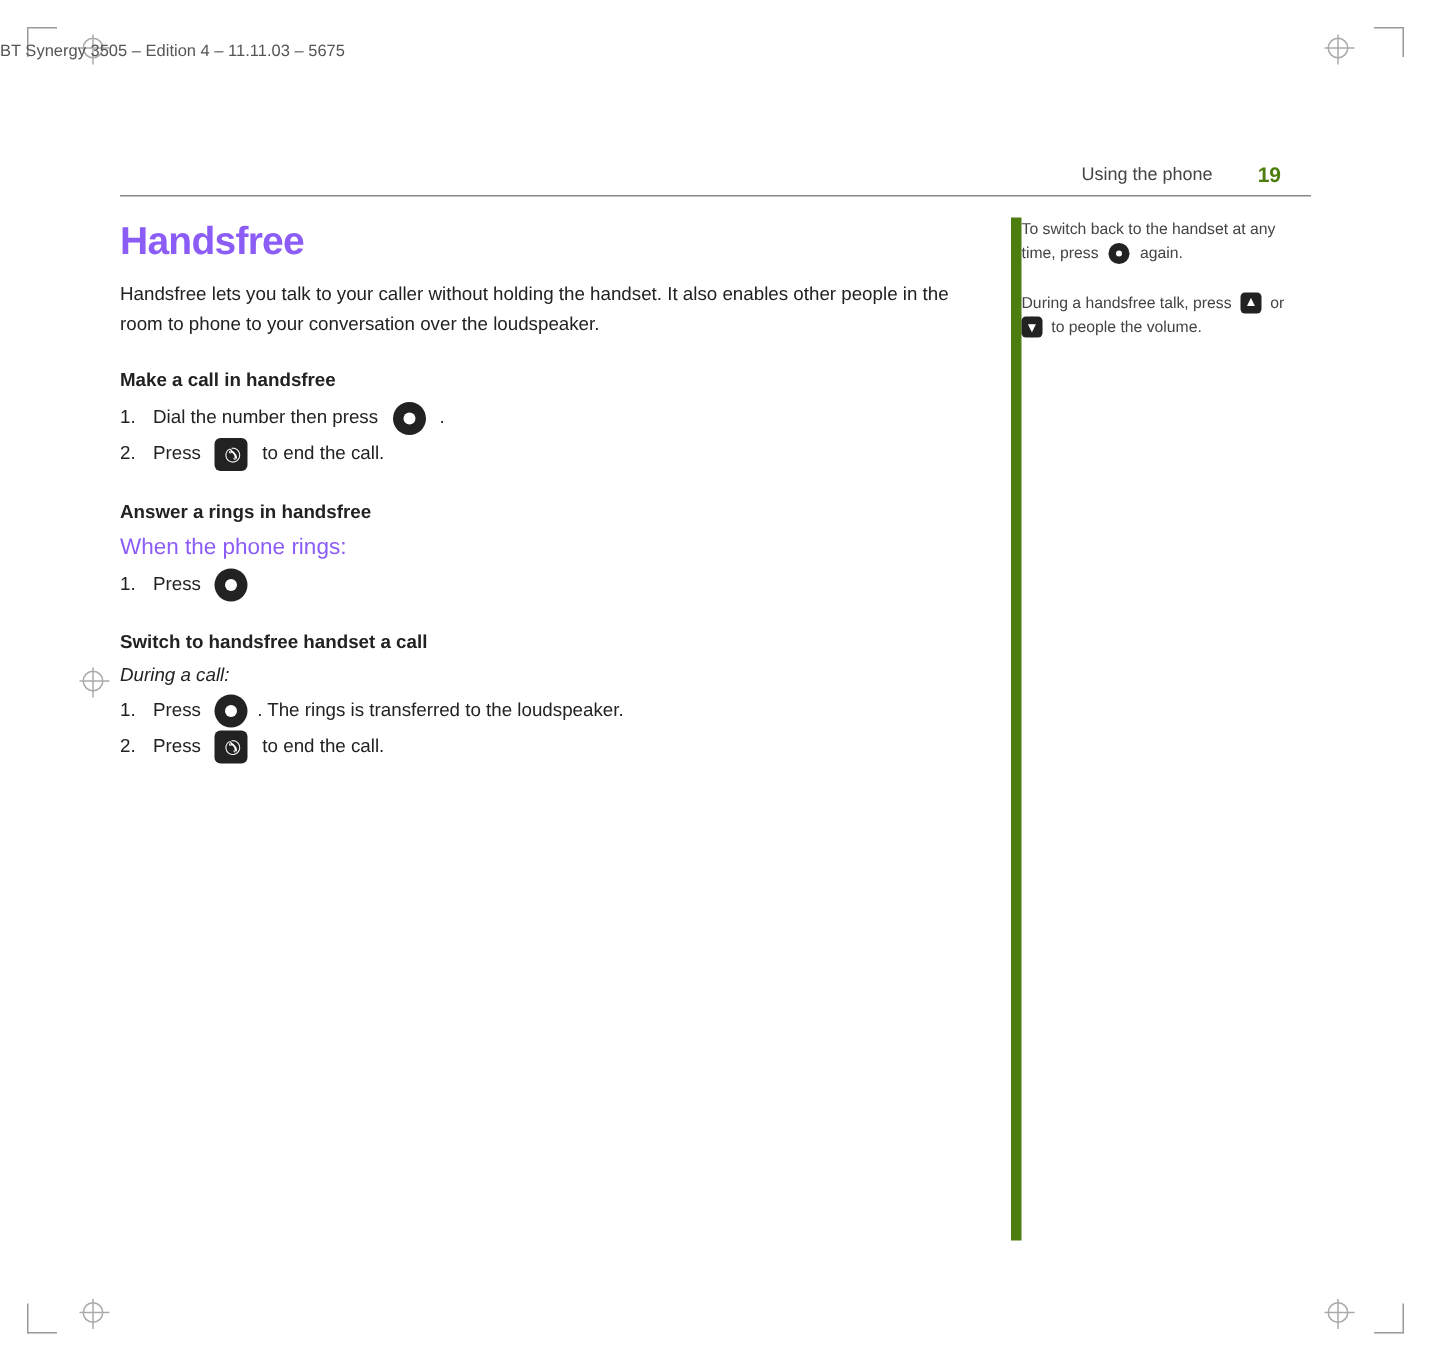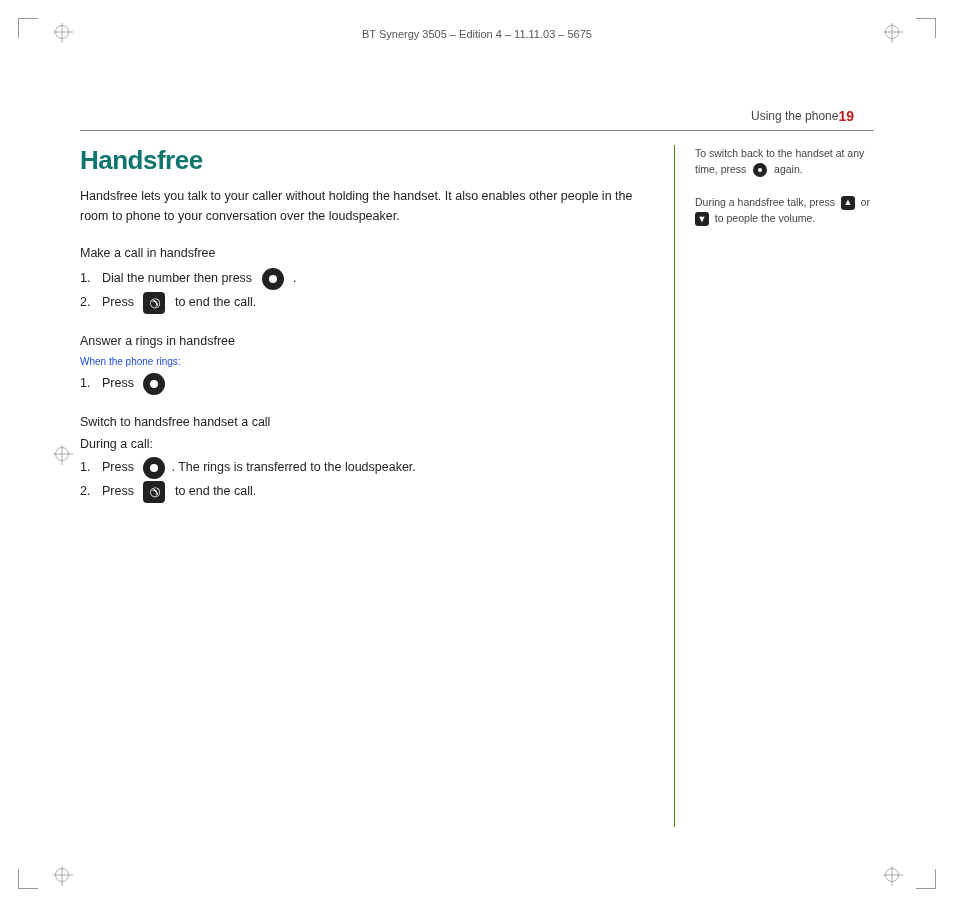--- a/index.html
+++ b/index.html
@@ -70,45 +70,46 @@
     .circle-bl { bottom: 25px; left: 55px; }
     .circle-br { bottom: 25px; right: 55px; }
     .circle-ml { top: 50%; left: 55px; transform: translateY(-50%); }
 
     
     .header {
       position: absolute;
       top: 28px;
       left: 0;
       right: 0;
-      text-align: center;
+      text-align: left;
       font-size: 11px;
       color: #555;
     }
 
     
     .page-header-right {
       position: absolute;
       top: 108px;
       left: 0;
       right: 80px;
       display: flex;
       justify-content: flex-end;
       align-items: center;
+      gap: 30px;
       text-align: center;
     }
 
     .section-title {
       font-size: 12px;
       color: #444;
     }
 
     .page-number {
       font-size: 14px;
-      color: #b91c1c;
+      color: #4d7c0f;
       font-weight: bold;
       margin-right: 20px;
     }
 
     
     .top-rule {
       position: absolute;
       top: 130px;
       left: 80px;
       right: 80px;
@@ -129,46 +130,45 @@
 
     
     .left-col {
       flex: 1;
       padding-right: 30px;
     }
 
     
     .right-col {
       width: 200px;
-      padding-left: 20px;
-      border-left: 1px solid #4d7c0f;
+      border-left: 7px solid #4d7c0f;
       font-size: 10.5px;
       color: #444;
       line-height: 1.5;
     }
 
     
     .section-heading {
       font-size: 26px;
       font-weight: bold;
-      color: #0f766e;
+      color: #8b5cf6;
       margin-bottom: 10px;
       letter-spacing: -0.5px;
     }
 
     .intro-text {
       font-size: 12.5px;
       line-height: 1.6;
       color: #222;
       margin-bottom: 20px;
     }
 
     .sub-heading {
       font-size: 12.5px;
-      font-weight: normal;
+      font-weight: bold;
       color: #222;
       margin-bottom: 8px;
       margin-top: 4px;
     }
 
     .step-list {
       list-style: none;
       padding: 0;
       margin-bottom: 20px;
     }
@@ -304,35 +304,35 @@
             <span class="btn-icon">
               <span class="btn-icon-phone">✆</span>
             </span>
             <span>&nbsp;to end the call.</span>
           </li>
         </ol>
       </div>
 
       <div class="section-break">
         <div class="sub-heading">Answer a rings in handsfree</div>
-        <p style="font-size:10px;color:#1d4ed8;margin-bottom:6px;">When the phone rings:</p>
+        <p style="font-size:15px;color:#8b5cf6;margin-bottom:6px;">When the phone rings:</p>
         <ol class="step-list">
           <li>
             <span class="step-num">1.</span>
             <span>Press&nbsp;</span>
             <span class="btn-icon-circle">
               <span class="btn-icon-dot"></span>
             </span>
           </li>
         </ol>
       </div>
 
       <div class="section-break">
         <div class="sub-heading">Switch to handsfree handset a call</div>
-        <p style="font-size:12.5px;color:#222;margin-bottom:6px;">During a call:</p>
+        <p style="font-size:12.5px;color:#222;margin-bottom:6px;font-style:italic;">During a call:</p>
         <ol class="step-list">
           <li>
             <span class="step-num">1.</span>
             <span>Press&nbsp;</span>
             <span class="btn-icon-circle">
               <span class="btn-icon-dot"></span>
             </span>
             <span>. The rings is transferred to the loudspeaker.</span>
           </li>
           <li>

